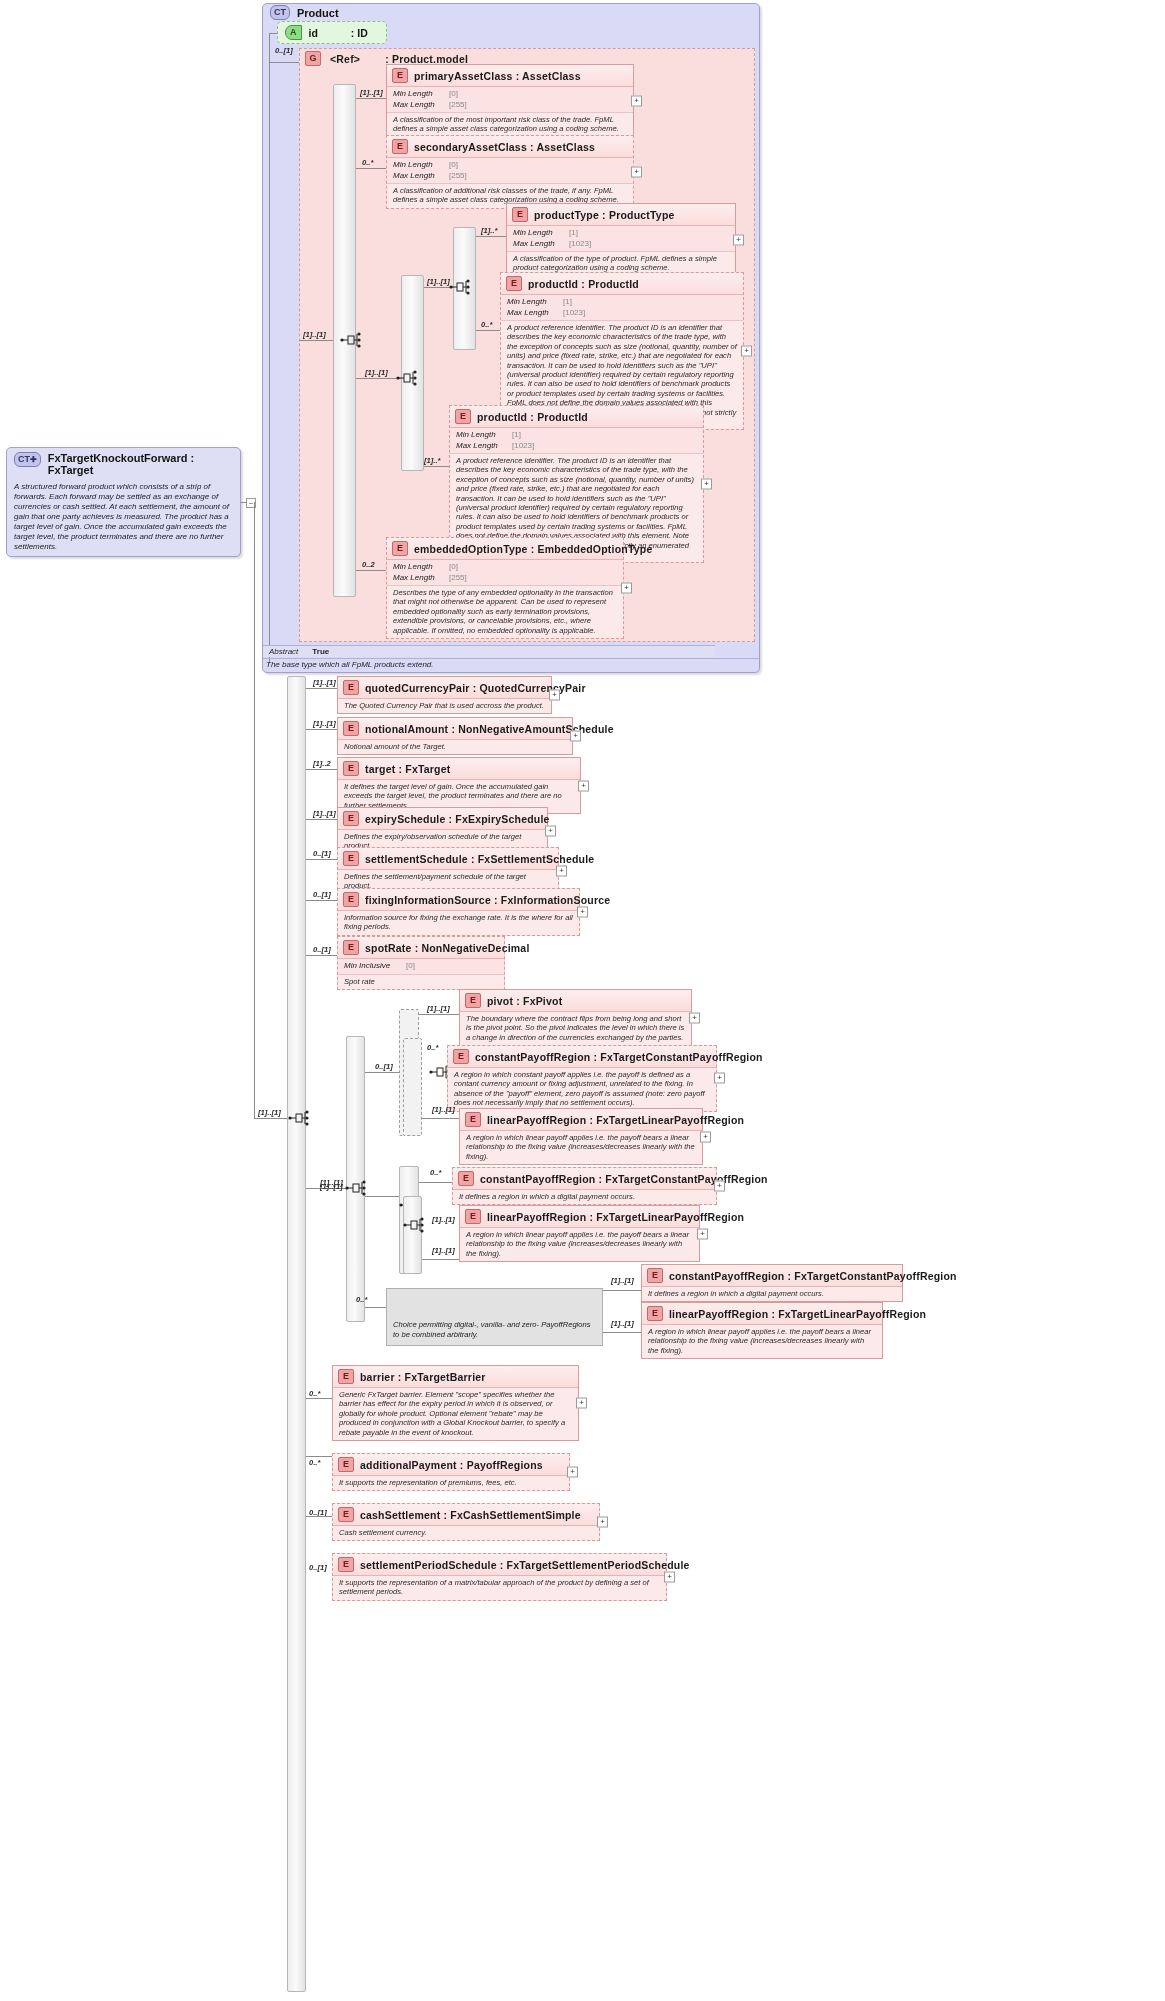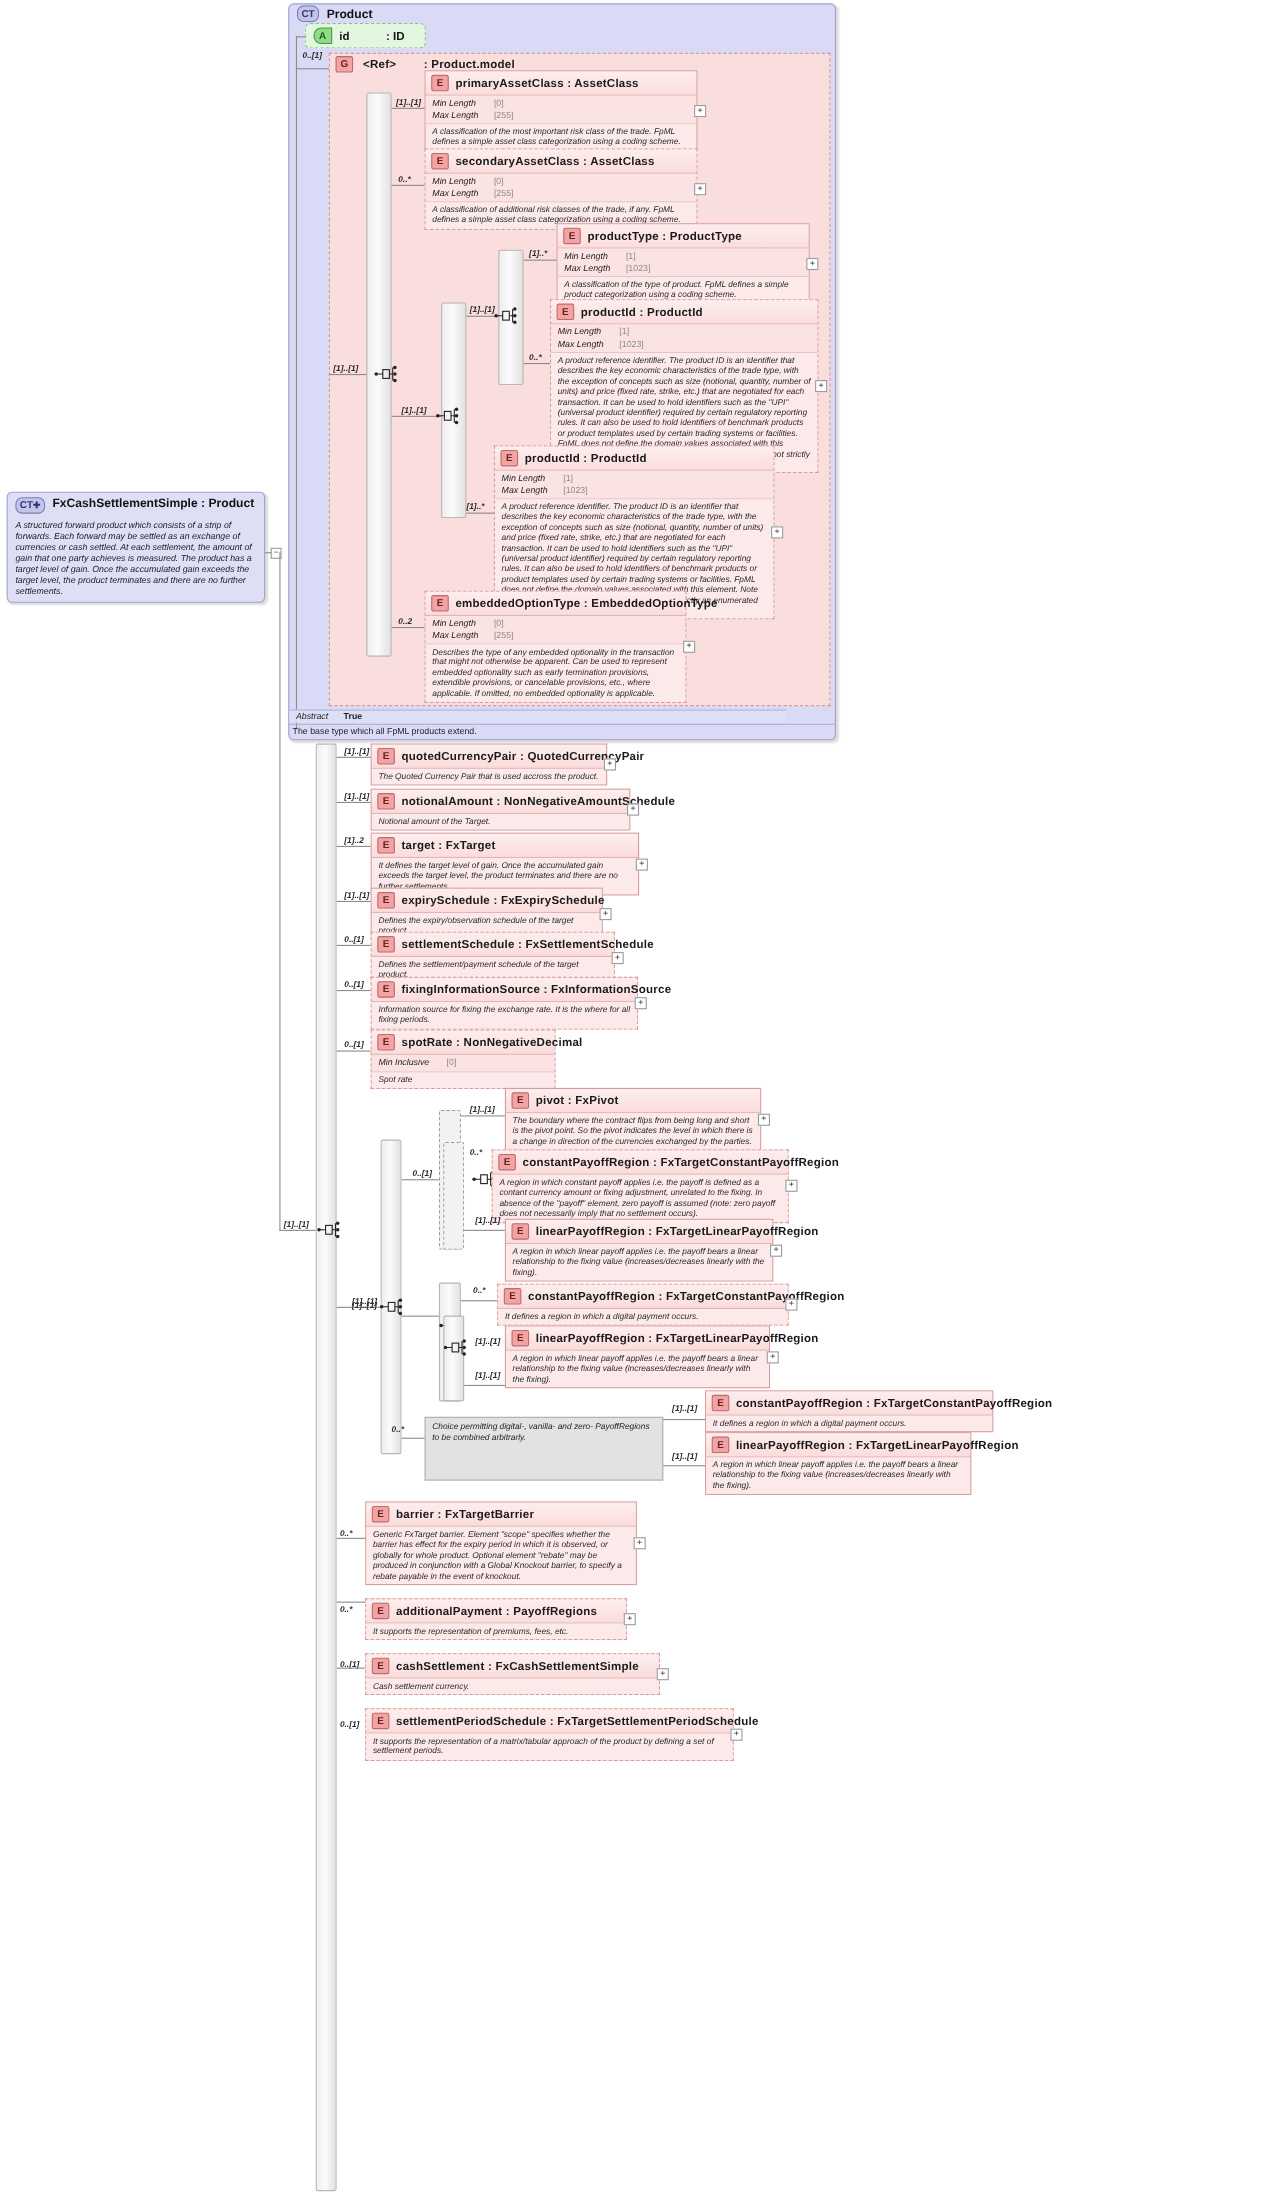--- a/index.html
+++ b/index.html
@@ -51,21 +51,21 @@
   .typebox .thdr{display:flex;gap:7px;padding:4px 7px;}
   .tbadge{display:inline-block;height:13px;line-height:12px;padding:0 3px;
     font-size:9px;font-weight:bold;color:#33336b;background:#c3c4ea;border:1px solid #7b7cb5;
     border-radius:6px;}
   .tdesc{padding:2px 7px 4px 7px;font-size:8px;font-style:italic;color:#20202a;line-height:10px;}
 
   .abstractrow{position:absolute;box-sizing:border-box;background:#dedff4;
     border-top:1px solid #b0b1da;font-size:8px;color:#1c1c28;padding:1px 6px;}
   .abstractrow i{font-style:italic;}
   .abstractrow b{font-weight:bold;margin-left:14px;}
-  .basedesc{position:absolute;font-size:8px;color:#1c1c28;}
+  .basedesc{position:absolute;font-size:8px;font-style:italic;color:#1c1c28;}
 
   
   .bar{position:absolute;box-sizing:border-box;
     background:linear-gradient(90deg,#eeeeee,#fbfbfb 45%,#e2e2e2);
     border:1px solid #b6b6b6;border-radius:2px;}
   .bar.dashed{border:1px dashed #9e9e9e;background:#f2f2f2;}
   .conn{position:absolute;width:22px;height:18px;}
   .line{position:absolute;background:#8b8b8b;}
   .hl{height:1px;}
   .vl{width:1px;}
@@ -79,21 +79,21 @@
     font-size:7px;line-height:7px;text-align:center;color:#333;}
 </style>
 </head>
 <body>
 
 <div id="canvas">
 
   <div class="typebox" style="left:6px;top:447px;width:235px;">
     <div class="thdr">
       <span class="tbadge">CT<span style="font-size:8px">✚</span></span>
-      <span class="cttitle">FxCashSettlementSimple : Product</span>
+      <span class="cttitle">FxTargetKnockoutForward : FxTarget</span>
     </div>
     <div class="tdesc">A structured forward product which consists of a strip of forwards. Each forward may be settled as an exchange of currencies or cash settled. At each settlement, the amount of gain that one party achieves is measured. The product has a target level of gain. Once the accumulated gain exceeds the target level, the product terminates and there are no further settlements.</div>
   </div>
   <div class="rootstub" style="left:246px;top:498px;">–</div>
   <div class="line hl" style="left:241px;top:502px;width:6px;"></div>
 
   <div class="ctbox" style="left:262px;top:3px;width:498px;height:670px;"></div>
   <div style="position:absolute;left:270px;top:5px;display:flex;align-items:center;gap:7px;">
     <span class="ctbadge">CT</span>
     <span class="cttitle">Product</span>
@@ -493,21 +493,21 @@
   <div class="node solid" style="left:459px;top:1205px;width:241px;">
     <div class="hdr">
       <span class="badge">E</span>
       <span class="nm">linearPayoffRegion : FxTargetLinearPayoffRegion</span>
     </div>
     <div class="desc">A region in which linear payoff applies i.e. the payoff bears a linear relationship to the fixing value (increases/decreases linearly with the fixing).</div>
     <div class="plus">+</div>
   </div>
 
   <div class="choicebox" style="left:386px;top:1288px;width:217px;height:58px;">
-    <div class="ctext" style="">Choice permitting digital-, vanilla- and zero- PayoffRegions to be combined arbitrarly.</div>
+    <div class="ctext" style="margin-top:28px;">Choice permitting digital-, vanilla- and zero- PayoffRegions to be combined arbitrarly.</div>
   </div>
   <div class="card" style="left:356px;top:1295px;">0..*</div>
   <div class="line hl" style="left:365px;top:1307px;width:21px;"></div>
 
   <div class="card" style="left:611px;top:1276px;">[1]..[1]</div>
   <div class="line hl" style="left:603px;top:1290px;width:40px;"></div>
   <div class="node solid" style="left:641px;top:1264px;width:262px;">
     <div class="hdr">
       <span class="badge">E</span>
       <span class="nm">constantPayoffRegion : FxTargetConstantPayoffRegion</span>

